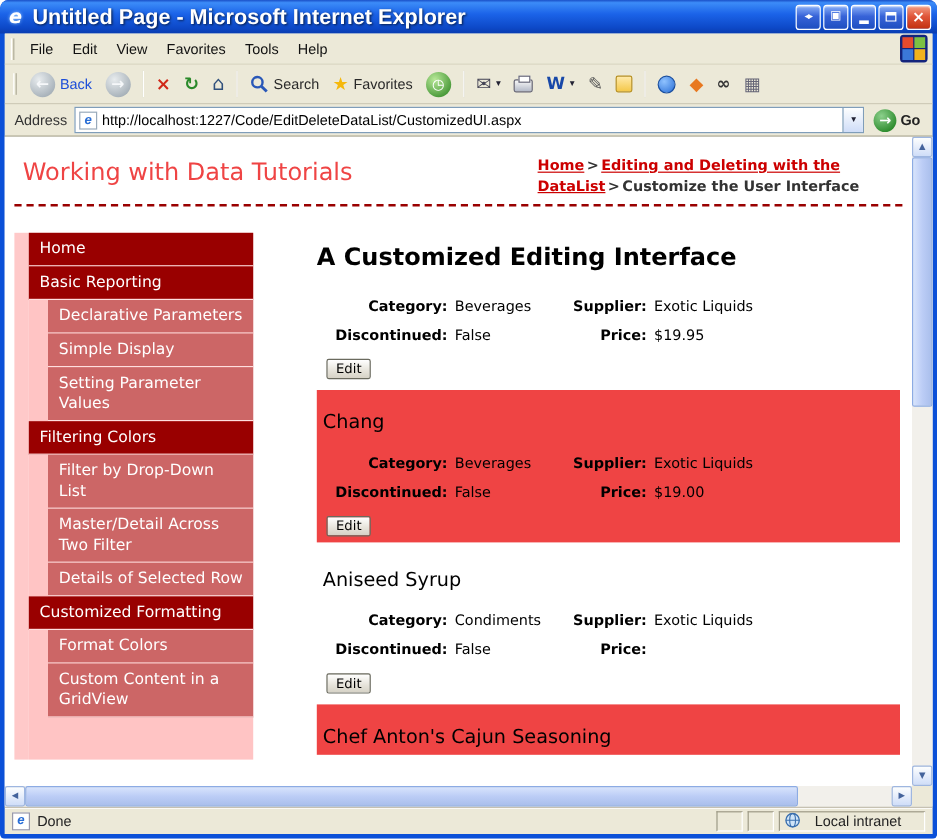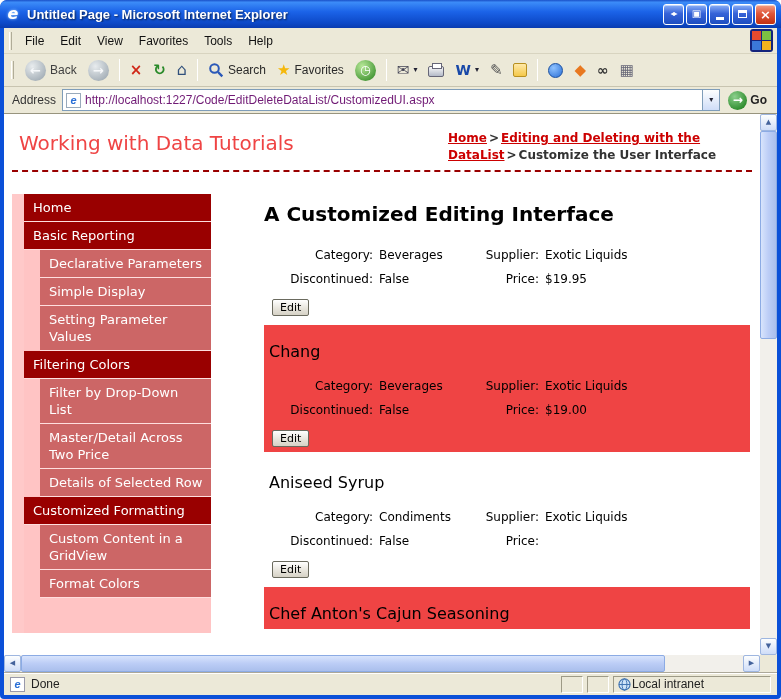--- a/index.html
+++ b/index.html
@@ -6,21 +6,21 @@
   html,body { margin:0; padding:0; }
   body { width:781px; height:699px; overflow:hidden; font-family:"Liberation Sans",sans-serif; cursor:default; }
 
   
   .window { width:781px; height:699px; display:flex; flex-direction:column;
             background:#0b50d8; border-radius:7px 7px 4px 4px; overflow:hidden; }
   .titlebar { flex:none; height:28px; display:flex; align-items:center; gap:6px; padding:0 5px;
               border-radius:7px 7px 0 0;
               background:linear-gradient(180deg,#1a50c8 0%,#3c8cf8 8%,#1b63e8 42%,#0d49c8 82%,#0a3cb0 100%); }
   .ie-e { color:#fff; font-size:16px; font-weight:bold; font-style:italic; text-shadow:0 0 3px #9cf; width:16px; text-align:center; }
-  .tb-title { flex:1; color:#fff; font-weight:bold; font-size:13px; white-space:nowrap; overflow:hidden;
+  .tb-title { flex:1; color:#fff; font-weight:bold; font-size:18px; white-space:nowrap; overflow:hidden;
               text-shadow:1px 1px 2px rgba(0,0,0,.65); }
   .tb-buttons { display:flex; gap:2px; }
   .tb-btn { width:21px; height:21px; border-radius:3px; border:1px solid #fff; color:#fff;
             display:flex; align-items:center; justify-content:center; font-size:10px; font-weight:bold;
             background:linear-gradient(180deg,#8ab0f8,#3763d8 45%,#1e4ec0);
             box-shadow:inset 0 1px 0 rgba(255,255,255,.5); }
   .tb-btn.close { background:linear-gradient(180deg,#f4a085,#e0563a 45%,#c23010); font-size:13px; }
   .tb-btn.min i { display:block; width:8px; height:3px; background:#fff; margin-top:9px; }
   .tb-btn.max i { display:block; width:9px; height:8px; border:1px solid #fff; border-top:3px solid #fff; }
   .xtr1 { font-size:8px; letter-spacing:-1px; }
@@ -36,21 +36,21 @@
                grid-template-rows:9px 9px; gap:1px; padding:2px; background:#14247c; border-radius:3px; }
   .ml1{background:#e64a2e}.ml2{background:#7cc043}.ml3{background:#3b78d8}.ml4{background:#f2b21d}
 
   .toolbar { flex:none; height:33px; display:flex; align-items:center; background:#ece9d8;
              border-bottom:1px solid #c8c4b0; padding:0 4px; gap:1px; }
   .tsep { width:1px; height:22px; background:#c4c0ac; border-right:1px solid #fff; margin:0 4px; flex:none; }
   .tbtn { display:flex; align-items:center; gap:4px; padding:2px 5px; border-radius:3px; font-size:12px; color:#2a2a2a; }
   .disc { width:21px; height:21px; border-radius:50%; display:flex; align-items:center; justify-content:center;
           color:#fff; font-weight:bold; font-size:13px; flex:none; }
   .disc.disabled { background:radial-gradient(circle at 35% 30%,#e8ecee,#a8b2ba 75%,#8a949c); color:#f6f8fa; }
-  .lbl-disabled { color:#404040; }
+  .lbl-disabled { color:#1d4ed8; }
   .g { font-family:"DejaVu Sans",sans-serif; line-height:1; }
   .gicon { font-size:15px; }
   .ic-stop{color:#d02818;font-weight:bold;} .ic-refresh{color:#2a8a2a;font-weight:bold;} .ic-home{color:#30507c;font-size:16px;}
   .ic-star{color:#f5b80c;} .ic-mail{color:#445;} .ic-word{color:#1848a8;font-weight:bold;font-size:14px;}
   .ic-edit{color:#555;} .ic-burst{color:#e87820;} .ic-binoc{color:#333;font-weight:bold;font-size:14px;} .ic-grid{color:#667;}
   .drop { font-size:8px; color:#223; }
   .disc.hist { background:radial-gradient(circle at 35% 30%,#b8e898,#4a9a3a 75%,#2f7a24); font-size:12px; }
   .print-icon { width:16px; height:11px; border-radius:2px; background:linear-gradient(#f8f8f8,#b4bac8);
                 border:1px solid #667; position:relative; margin-top:3px; }
   .print-icon:before { content:""; position:absolute; left:3px; top:-4px; width:8px; height:4px; background:#fff; border:1px solid #667; }
@@ -59,21 +59,21 @@
                 background:radial-gradient(circle at 35% 30%,#8fc2ff,#2a6fd6); }
 
   .addressbar { flex:none; height:27px; display:flex; align-items:center; background:#ece9d8;
                 border-bottom:1px solid #98947e; padding:0 5px; gap:6px; font-size:12px; }
   .addr-label { color:#333; padding-left:3px; }
   .addr-input { flex:1; height:22px; background:#fff; border:1px solid #7f9db9; display:flex; align-items:center;
                 gap:4px; padding-left:3px; overflow:hidden; }
   .addr-icon { width:15px; height:15px; background:#fff; border:1px solid #9ab; flex:none;
                display:flex; align-items:center; justify-content:center;
                color:#2a6fd6; font-size:11px; font-weight:bold; font-style:italic; }
-  .addr-url { flex:1; white-space:nowrap; overflow:hidden; color:#701a75; }
+  .addr-url { flex:1; white-space:nowrap; overflow:hidden; color:#000000; }
   .addr-drop { flex:none; width:17px; height:20px; background:linear-gradient(#fdfefe,#cfddf8);
                border-left:1px solid #7f9db9; display:flex; align-items:center; justify-content:center; }
   .go-btn { display:flex; align-items:center; gap:3px; font-weight:bold; color:#222; padding:0 5px 0 2px; }
   .go-disc { width:19px; height:19px; border-radius:50%; color:#fff; font-size:12px; font-weight:bold;
              display:flex; align-items:center; justify-content:center;
              background:radial-gradient(circle at 35% 30%,#8cd08c,#2e8c2e 75%,#1f6c1f); }
 
   
   .viewport { flex:1; min-height:0; position:relative; background:#fff; }
   .page { position:absolute; left:0; top:0; right:17px; bottom:17px; overflow:hidden;
@@ -96,21 +96,21 @@
   .side-item { background:#cc6666; color:#fff; font-size:13px; line-height:17px; margin-left:16px;
                padding:5px 8px 5px 9px; border-bottom:1px solid #ffdede; cursor:pointer; }
 
   .main { flex:1; min-width:0; margin:0 2px 0 53px; }
   .main-title { font-size:20px; font-weight:bold; line-height:24px; margin:8px 0 0; color:#000; }
   .product { padding:5px; margin-bottom:4px; }
   .product.hl { background:#ef4444; }
   .pname { font-size:16px; line-height:20px; margin-top:12px; color:#000; }
   .pgrid { display:grid; grid-template-columns:104px 78px 76px 1fr; column-gap:6px;
            margin-top:12px; font-size:12px; line-height:24px; color:#000; }
-  .plabel { font-weight:normal; text-align:right; white-space:nowrap; }
+  .plabel { font-weight:bold; text-align:right; white-space:nowrap; }
   .pvalue { white-space:nowrap; }
   .edit-btn { margin:8px 0 0 3px; font-size:11px; font-family:"DejaVu Sans",sans-serif; padding:1px 7px;
               background:linear-gradient(#ffffff,#e6e3da 60%,#d6d2c6); border:1px solid #6a6a5e;
               border-radius:2px; cursor:pointer; }
 
   
   .vscroll { position:absolute; top:0; right:0; bottom:17px; width:17px; background:#f2f0eb;
              display:flex; flex-direction:column; }
   .hscroll { position:absolute; left:0; bottom:0; right:17px; height:17px; background:#f2f0eb; display:flex; }
   .sbtn { flex:none; width:17px; height:17px; background:linear-gradient(#fdfefe,#cfddf8);
@@ -126,21 +126,21 @@
   
   .statusbar { flex:none; height:23px; display:flex; align-items:center; background:#ece9d8;
                border-top:1px solid #aca899; box-shadow:inset 0 1px 0 #fff; padding:0 4px;
                font-size:12px; color:#222; gap:4px; }
   .sb-left { display:flex; align-items:center; gap:6px; flex:1; padding-left:2px; }
   .sb-doc { width:15px; height:15px; background:#fff; border:1px solid #99a; flex:none;
             display:flex; align-items:center; justify-content:center;
             color:#2a6fd6; font-size:11px; font-weight:bold; font-style:italic; }
   .sb-cell { height:17px; border:1px solid; border-color:#9d9a86 #fff #fff #9d9a86; }
   .sb-cell.small { width:22px; }
-  .sb-right { width:158px; height:17px; display:flex; align-items:center; gap:1px; padding:0 4px;
+  .sb-right { width:122px; height:17px; display:flex; align-items:flex-start; gap:12px; padding:0 4px;
               border:1px solid; border-color:#9d9a86 #fff #fff #9d9a86; margin-right:2px; }
 </style>
 </head>
 <body>
 
 <div class="window">
 
   <div class="titlebar">
     <span class="ie-e g">e</span>
     <span class="tb-title">Untitled Page - Microsoft Internet Explorer</span>
@@ -269,25 +269,25 @@
           <div class="sidebar">
             <div class="side-stripe"></div>
             <div class="side-list">
                 <div class="side-header">Home</div>
                 <div class="side-header">Basic Reporting</div>
                 <div class="side-item">Declarative Parameters</div>
                 <div class="side-item">Simple Display</div>
                 <div class="side-item">Setting Parameter Values</div>
                 <div class="side-header">Filtering Colors</div>
                 <div class="side-item">Filter by Drop-Down List</div>
-                <div class="side-item">Master/Detail Across Two Price</div>
+                <div class="side-item">Master/Detail Across Two Filter</div>
                 <div class="side-item">Details of Selected Row</div>
                 <div class="side-header">Customized Formatting</div>
+                <div class="side-item">Format Colors</div>
                 <div class="side-item">Custom Content in a GridView</div>
-                <div class="side-item">Format Colors</div>
               </div>
           </div>
           <div class="main">
             <h1 class="main-title">A Customized Editing Interface</h1>
             <div id="products">
                 <div class="product"><div class="pgrid">
                     <div class="plabel">Category:</div>
                     <div class="pvalue">Beverages</div>
                     <div class="plabel">Supplier:</div>
                     <div class="pvalue">Exotic Liquids</div>

